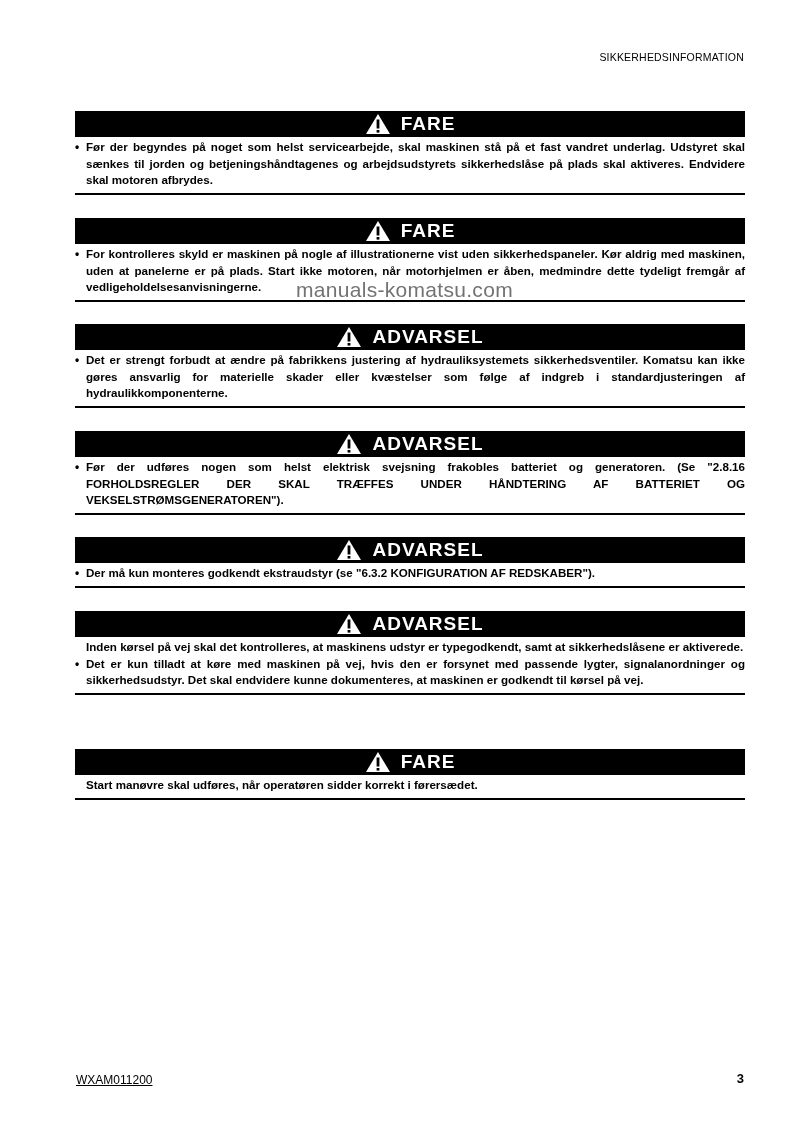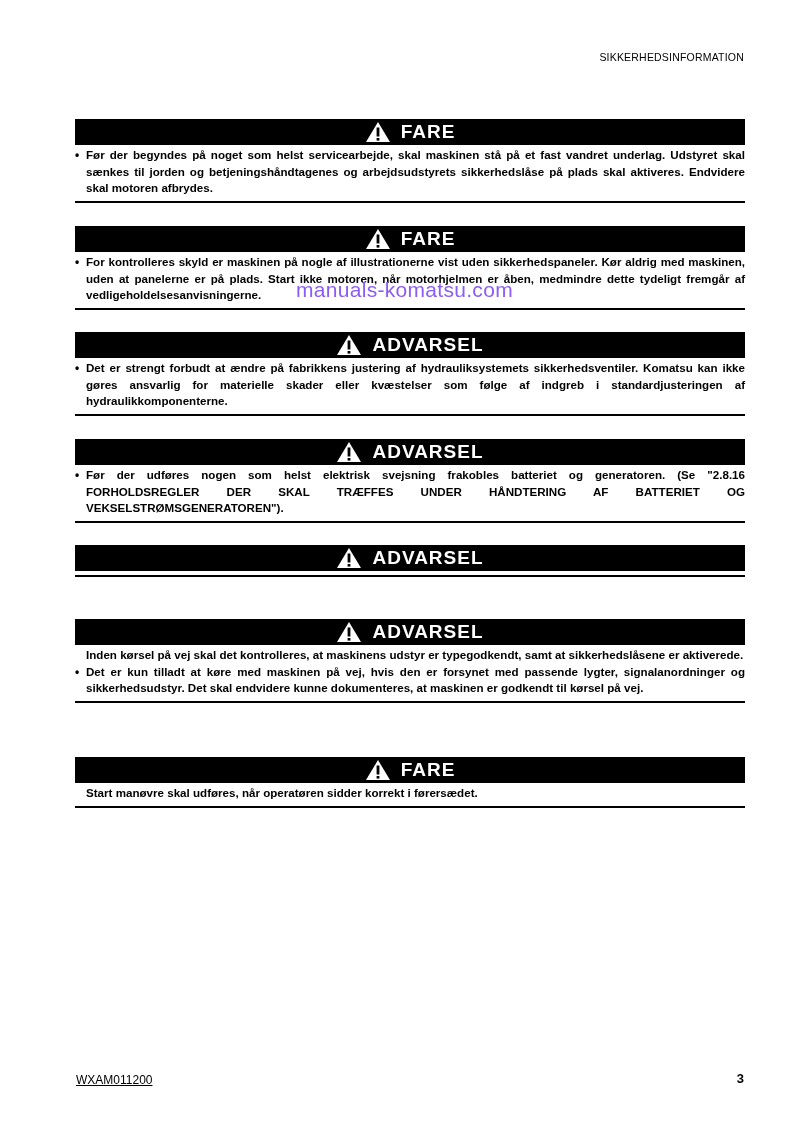--- a/index.html
+++ b/index.html
@@ -2,30 +2,30 @@
 <html><head>
 <meta charset="utf-8">
 <style>
   html, body { margin: 0; padding: 0; background: #ffffff; }
   body { width: 793px; height: 1123px; position: relative; overflow: hidden;
          font-family: "Liberation Sans", sans-serif; color: #000; }
   .header-title { position: absolute; top: 51px; right: 49px; font-size: 10.5px;
                   letter-spacing: 0.2px; }
   .block { position: absolute; left: 75px; width: 670px; }
   .banner { height: 26px; background: #000; color: #fff; display: flex;
-            align-items: center; justify-content: center; gap: 10px; margin-top: 8px; }
+            align-items: center; justify-content: center; gap: 10px; }
   .banner-label { font-weight: bold; font-size: 19px; letter-spacing: 1px; line-height: 26px; }
   .warn-icon { width: 26px; height: 22px; display: block; }
   .body-text { font-size: 11.6px; font-weight: bold; line-height: 16.5px;
                text-align: justify; padding: 2px 0 0 0; position: relative; }
   .para { display: block; padding-left: 11px; position: relative; }
   .para.first::before { content: "\2022"; position: absolute; left: 0; top: 0; font-size: 12px; }
   .rule { height: 2px; background: #000; margin-top: 4px; }
   .watermark { position: absolute; left: 296px; top: 278px; font-size: 21px;
-               color: #8b5cf6; font-weight: normal; letter-spacing: 0.3px; }
+               color: #737373; font-weight: normal; letter-spacing: 0.3px; }
   .footer-code { position: absolute; left: 76px; top: 1073px; font-size: 12px; text-decoration: underline; }
   .page-num { position: absolute; right: 49px; top: 1071px; font-size: 13px; font-weight: bold; }
 </style>
 </head>
 <body>
 
 <div class="header-title">SIKKERHEDSINFORMATION</div>
 
 <div class="block" style="top:111px;">
   <div class="banner">
@@ -89,20 +89,23 @@
 
 <div class="block" style="top:537px;">
   <div class="banner">
     <svg class="warn-icon" viewBox="0 0 26 22">
         <polygon points="13,1 25,21 1,21" fill="#fff"></polygon>
         <rect x="11.6" y="6.5" width="2.8" height="9" fill="#000"></rect>
         <rect x="11.6" y="17" width="2.8" height="2.6" fill="#000"></rect>
       </svg>
     <span class="banner-label">ADVARSEL</span>
   </div>
+  <div class="body-text">
+    <span class="para first">Der må kun monteres godkendt ekstraudstyr (se "6.3.2 KONFIGURATION AF REDSKABER").</span>
+  </div>
   <div class="rule"></div>
 </div>
 
 <div class="block" style="top:611px;">
   <div class="banner">
     <svg class="warn-icon" viewBox="0 0 26 22">
         <polygon points="13,1 25,21 1,21" fill="#fff"></polygon>
         <rect x="11.6" y="6.5" width="2.8" height="9" fill="#000"></rect>
         <rect x="11.6" y="17" width="2.8" height="2.6" fill="#000"></rect>
       </svg>

